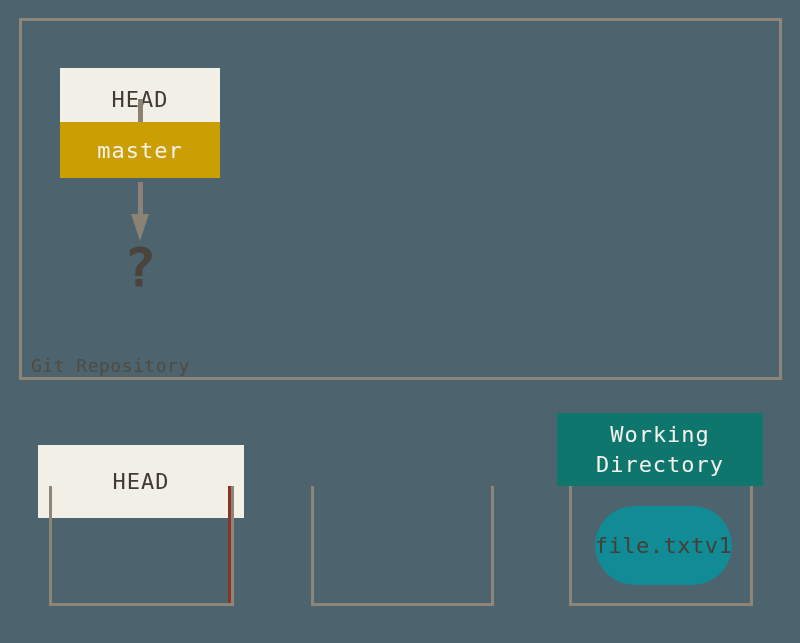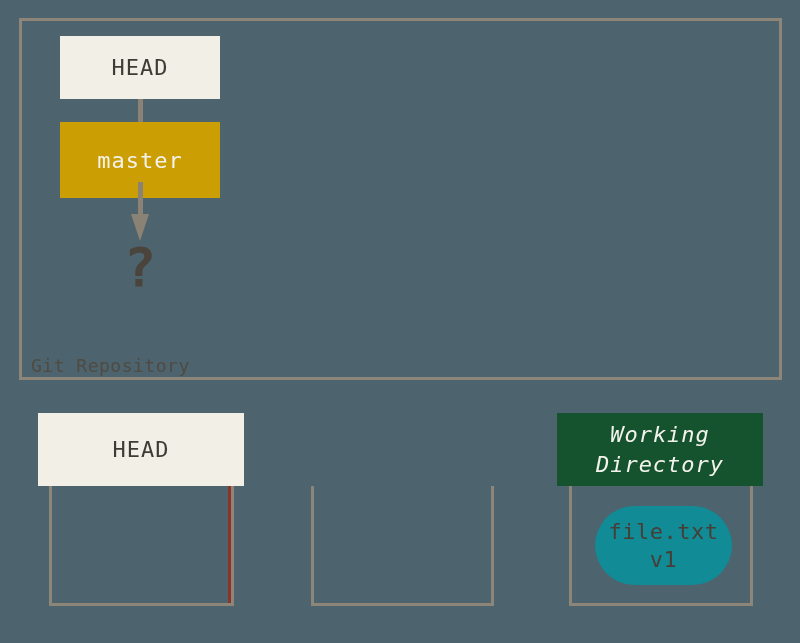--- a/index.html
+++ b/index.html
@@ -26,27 +26,27 @@
     letter-spacing: 0.5px;
     white-space: nowrap;
   }
   .node {
     position: absolute;
     display: flex; align-items: center; justify-content: center;
     text-align: center;
     font-size: 22px;
     letter-spacing: 1px;
   }
-  .cream { background: #f2efe7; color: #403b35; }
+  .cream { background: #f2efe7; color: #403b35; margin-top: 32px; }
   .gold  { background: #cb9e03; color: #f4f2ec; }
   .teal  { background: #078a96; color: #f4f2ec; }
-  .red   { background: #14532d; color: #f4f2ec; font-style: italic; }
+  .red   { background: #0f766e; color: #f4f2ec; }
 
   .head-top { left: 38px; top: 15px; width: 160px; height: 63px; }
-  .master   { left: 38px; top: 101px; width: 160px; height: 76px; }
+  .master   { left: 38px; top: 101px; width: 160px; height: 56px; }
 
   .connector {
     position: absolute;
     left: 116px; top: 78px;
     width: 5px; height: 23px;
     background: #8a8275;
   }
   .arrow-shaft {
     position: absolute;
     left: 116px; top: 161px;
@@ -103,21 +103,21 @@
     width: 3px;
     background: #8c342a;
   }
 
   .capsule {
     position: absolute;
     left: 23px; top: 20px;
     width: 137px; height: 79px;
     background: #118b96;
     border-radius: 40px;
-    display: flex; flex-direction: column;
+    display: flex; flex-direction: row;
     align-items: center; justify-content: center;
     font-size: 22px;
     line-height: 1.25;
     color: #453f38;
     letter-spacing: 0.5px;
   }
 </style>
 </head>
 <body>
 

